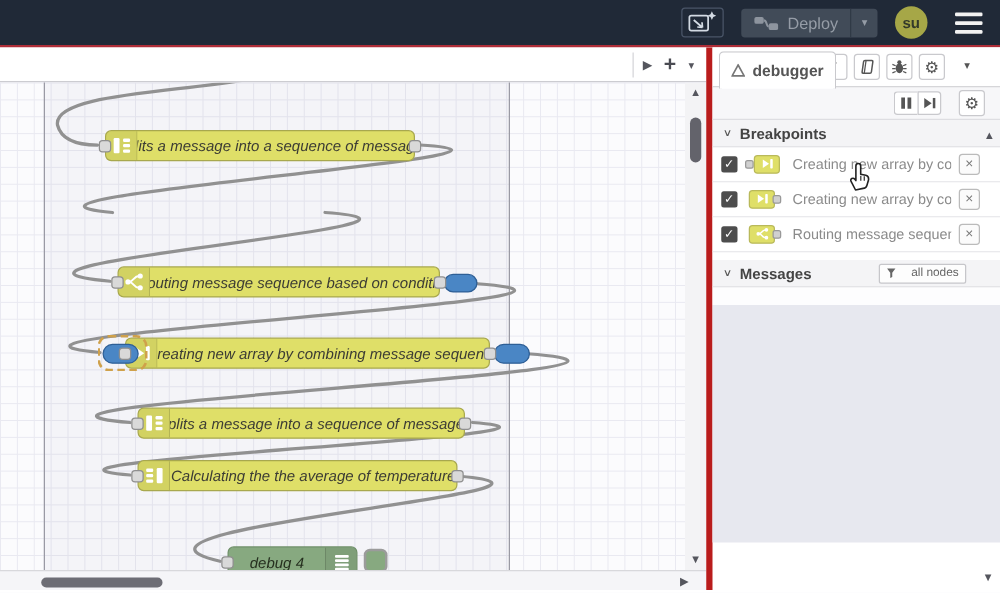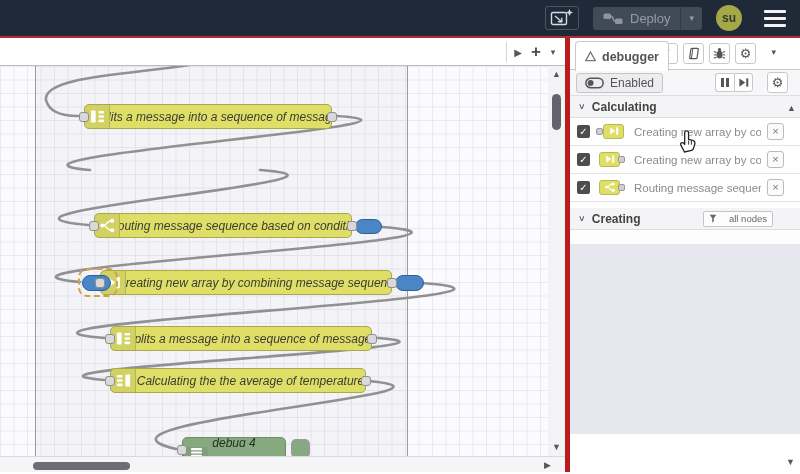--- a/index.html
+++ b/index.html
@@ -244,21 +244,21 @@
                   <rect x="1" y="11.2" width="6" height="2.8" rx="1"></rect>
                   <rect x="10" y="1.5" width="5" height="13" rx="1"></rect>
                 </g>
               </svg>
           </span>
           <span class="nlabel">Calculating the the average of temperature</span>
           <span class="port port-l"></span>
           <span class="port port-r"></span>
         </div>
 
-        <div class="node debug" style="left:182px;top:371px;width:104px;flex-direction:column;">
+        <div class="node debug" style="left:182px;top:371px;width:104px;">
           <span class="nlabel">debug 4</span>
           <span class="nicon right">
             <svg width="13" height="14" viewBox="0 0 13 14">
                 <g fill="#fff">
                   <rect x="1" y="1" width="11" height="2.2" rx="0.8"></rect>
                   <rect x="1" y="4.4" width="11" height="2.2" rx="0.8"></rect>
                   <rect x="1" y="7.8" width="11" height="2.2" rx="0.8"></rect>
                   <rect x="1" y="11.2" width="11" height="2.2" rx="0.8"></rect>
                 </g>
               </svg>
@@ -315,47 +315,40 @@
               </svg>
           </div>
           <div class="sq-btn">
               <span class="gear-glyph">⚙</span>
             </div>
         </div>
         <span class="tb-caret">▾</span>
       </div>
 
       <div class="side-toolbar">
-        <div class="enabled-btn">
-          <svg width="19" height="12" viewBox="0 0 22 13">
-              <rect x="1" y="1" width="20" height="11" rx="5.5" fill="none" stroke="#555" stroke-width="1.8"></rect>
-              <circle cx="6.5" cy="6.5" r="3.4" fill="#555"></circle>
-            </svg>
-          <span>Enabled</span>
-        </div>
         <div class="pause-step">
           <div class="ps-btn">
               <span class="pbar"></span>
               <span class="pbar"></span>
             </div>
           <div class="ps-btn">
             <svg width="11" height="11" viewBox="0 0 12 12">
                 <path d="M1.5,1.5 L8,6 L1.5,10.5 Z" fill="#555"></path>
                 <rect x="9" y="1.5" width="2.2" height="9" fill="#555"></rect>
               </svg>
           </div>
         </div>
         <div class="sq-btn gear-btn">
             <span class="gear-glyph">⚙</span>
           </div>
       </div>
 
       <div class="sec-header">
         <span class="sec-chevron">∨</span>
-        <span class="sec-title">Calculating</span>
+        <span class="sec-title">Breakpoints</span>
       </div>
 
       <div class="bp-row">
         <span class="chk">✓</span>
         <span class="mini-node">
           <span class="mini-port" style="left:0;"></span>
           <span class="mini-body" style="left:7px;">
             <svg width="10" height="10" viewBox="0 0 16 16">
                 <g fill="#fff">
                   <path d="M2,2.5 L10,8 L2,13.5 Z"></path>
@@ -402,21 +395,21 @@
           <span class="mini-port" style="left:22px;"></span>
         </span>
         <span class="bp-label">Routing message sequence based on condition</span>
         <span class="x-btn">×</span>
       </div>
 
       <div class="gap6"></div>
 
       <div class="sec-header">
         <span class="sec-chevron">∨</span>
-        <span class="sec-title">Creating</span>
+        <span class="sec-title">Messages</span>
         <span class="filter-btn">
           <svg width="8" height="9" viewBox="0 0 12 13">
               <path d="M1,1 h10 l-3.8,5 v5 l-2.4,1.4 v-6.4 z" fill="#666"></path>
             </svg>
           <span>all nodes</span>
         </span>
       </div>
       <div class="msg-empty"></div>
       <div class="side-rest2"></div>
 

